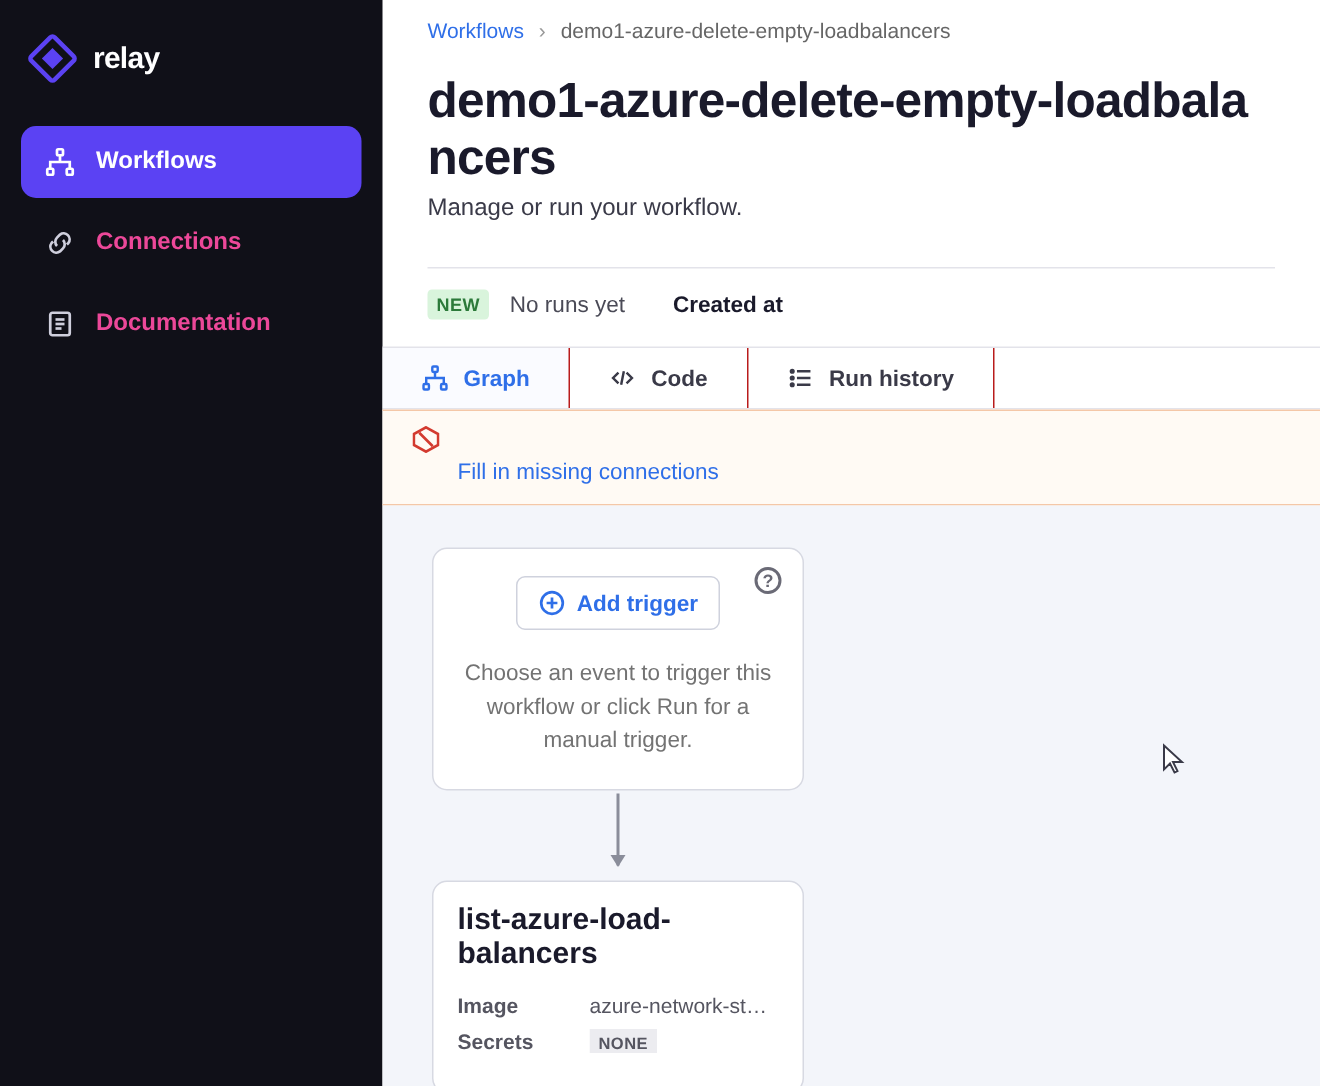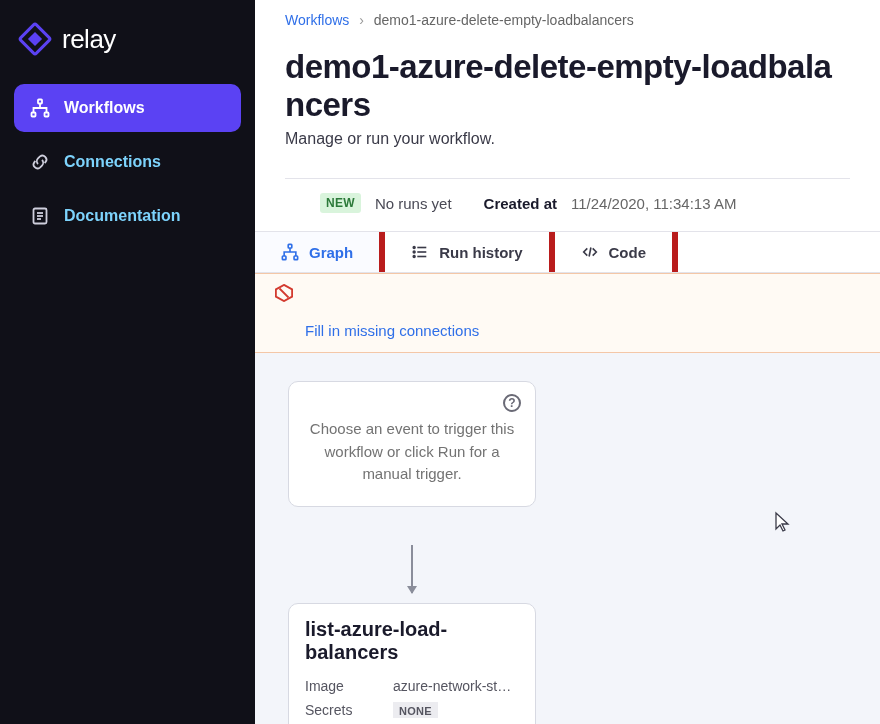--- a/index.html
+++ b/index.html
@@ -21,39 +21,39 @@
     display: flex;
     flex-direction: column;
   }
   .logo {
     display: flex;
     align-items: center;
     gap: 10px;
     padding: 22px 18px 28px 18px;
   }
   .logo-text {
-    font-size: 26px;
-    font-weight: 400;
+    font-size: 20px;
+    font-weight: 700;
     letter-spacing: -0.5px;
   }
   .nav {
     padding: 0 14px;
     display: flex;
     flex-direction: column;
     gap: 6px;
   }
   .nav-item {
     display: flex;
     align-items: center;
     gap: 14px;
     padding: 14px 16px;
     border-radius: 10px;
     font-size: 16px;
     font-weight: 600;
-    color: #7dd3fc;
+    color: #ec4899;
     cursor: pointer;
   }
   .nav-item.active {
     background: #5b42f3;
     color: #fff;
   }
   .nav-item svg { flex-shrink: 0; }
 
   
   .main {
@@ -102,37 +102,36 @@
     font-size: 15px;
   }
   .badge-new {
     background: #d9f4dc;
     color: #2c7a3a;
     font-size: 12px;
     font-weight: 700;
     padding: 3px 6px;
     border-radius: 3px;
     letter-spacing: 0.3px;
-    margin-left: 35px;
   }
   .meta-label { color: #4a4a56; }
   .meta-strong { color: #1a1a2b; font-weight: 700; margin-left: 18px; }
   .meta-val { color: #666; }
 
   .tabs-row {
     display: flex;
     border-top: 1px solid #e3e3ea;
     border-bottom: 1px solid #e3e3ea;
   }
   .tab {
     display: flex;
     align-items: center;
     gap: 10px;
     padding: 11px 26px;
-    border-right: 6px solid #b91c1c;
+    border-right: 1px solid #b91c1c;
     font-size: 15px;
     font-weight: 600;
     color: #3a3a48;
     cursor: pointer;
   }
   .tab.active {
     color: #2f6fe8;
     background: #fafbff;
   }
 
@@ -148,21 +147,21 @@
     align-items: center;
     gap: 10px;
     font-weight: 700;
     font-size: 15px;
     color: #1a1a2b;
   }
   .alert-link {
     color: #2f6fe8;
     font-size: 15px;
     margin-left: 30px;
-    margin-top: 20px;
+    margin-top: 4px;
     display: inline-block;
     cursor: pointer;
   }
 
   .canvas {
     flex: 1;
     background: #f3f5fa;
     position: relative;
     overflow: hidden;
   }
@@ -256,21 +255,21 @@
     font-size: 20px;
     color: #1a1a2b;
     margin-bottom: 14px;
   }
   .kv {
     display: flex;
     font-size: 14px;
     color: #4a4a56;
     margin-bottom: 8px;
   }
-  .kv .k { width: 88px; font-weight: 400; color: #555560;}
+  .kv .k { width: 88px; font-weight: 700; color: #555560;}
   .kv .v { flex: 1; color: #555560;  white-space: nowrap; overflow: hidden; text-overflow: ellipsis;}
   .badge-none {
     background: #ececf0;
     color: #555560;
     font-size: 11px;
     font-weight: 700;
     padding: 16px 6px;
     border-radius: 3px;
     letter-spacing: 0.3px;
   }
@@ -335,68 +334,75 @@
     <h1>demo1-azure-delete-empty-loadbalancers</h1>
     <div class="subtitle">Manage or run your workflow.</div>
   </div>
 
   <div class="divider"></div>
 
   <div class="meta-row">
     <span class="badge-new">NEW</span>
     <span class="meta-label">No runs yet</span>
     <span class="meta-strong">Created at</span>
-    <span class="meta-val">11/24/2020, 11:34:13 AM</span>
   </div>
 
   <div class="tabs-row">
     <div class="tab active">
       <svg width="18" height="18" viewBox="0 0 20 20" fill="none" stroke="#2f6fe8" stroke-width="1.8">
         <rect x="8" y="1.5" width="4" height="4" rx="0.8"></rect>
         <rect x="1.5" y="14.5" width="4" height="4" rx="0.8"></rect>
         <rect x="14.5" y="14.5" width="4" height="4" rx="0.8"></rect>
         <path d="M10 5.5 V10 M10 10 H3.5 V14.5 M10 10 H16.5 V14.5"></path>
       </svg>
       <span>Graph</span>
+    </div>
+    <div class="tab">
+      <svg width="18" height="18" viewBox="0 0 20 20" fill="none" stroke="#3a3a48" stroke-width="1.8">
+        <polyline points="7,6 3,10 7,14"></polyline>
+          <polyline points="13,6 17,10 13,14"></polyline>
+          <line x1="11" y1="5" x2="9" y2="15"></line>
+      </svg>
+      <span>Code</span>
     </div>
     <div class="tab">
       <svg width="18" height="18" viewBox="0 0 20 20" fill="none" stroke="#3a3a48" stroke-width="1.8">
         <line x1="7" y1="5" x2="17" y2="5"></line>
           <line x1="7" y1="10" x2="17" y2="10"></line>
           <line x1="7" y1="15" x2="17" y2="15"></line>
         <circle cx="3.5" cy="5" r="1" fill="#3a3a48"></circle>
           <circle cx="3.5" cy="10" r="1" fill="#3a3a48"></circle>
           <circle cx="3.5" cy="15" r="1" fill="#3a3a48"></circle>
       </svg>
       <span>Run history</span>
     </div>
-    <div class="tab">
-      <svg width="18" height="18" viewBox="0 0 20 20" fill="none" stroke="#3a3a48" stroke-width="1.8">
-        <polyline points="7,6 3,10 7,14"></polyline>
-          <polyline points="13,6 17,10 13,14"></polyline>
-          <line x1="11" y1="5" x2="9" y2="15"></line>
-      </svg>
-      <span>Code</span>
-    </div>
   </div>
 
   <div class="alert">
     <div class="alert-head">
       <svg width="18" height="18" viewBox="0 0 20 20">
         <polygon points="10,1 19,6 19,14 10,19 1,14 1,6" fill="none" stroke="#d33a2f" stroke-width="2"></polygon>
         <line x1="5" y1="5" x2="15" y2="15" stroke="#d33a2f" stroke-width="2"></line>
       </svg>
     </div>
     <span class="alert-link">Fill in missing connections</span>
   </div>
 
   <div class="canvas">
 
     <div class="node trigger-node">
       <div class="help-icon">?</div>
+      <button class="add-trigger-btn">
+        <svg width="18" height="18" viewBox="0 0 20 20" fill="none" stroke="#2f6fe8" stroke-width="2">
+          <circle cx="10" cy="10" r="8"></circle>
+            <line x1="10" y1="6" x2="10" y2="14"></line>
+            <line x1="6" y1="10" x2="14" y2="10"></line>
+        </svg>
+        <span>Add trigger</span>
+      </button>
       <div class="trigger-desc">Choose an event to trigger this workflow or click Run for a manual trigger.</div>
     </div>
 
     <div class="arrow"></div>
 
     <div class="node step-node">
       <div class="step-body">
         <div class="step-title">list-azure-load-balancers</div>
         <div class="kv">
           <span class="k">Image</span>

